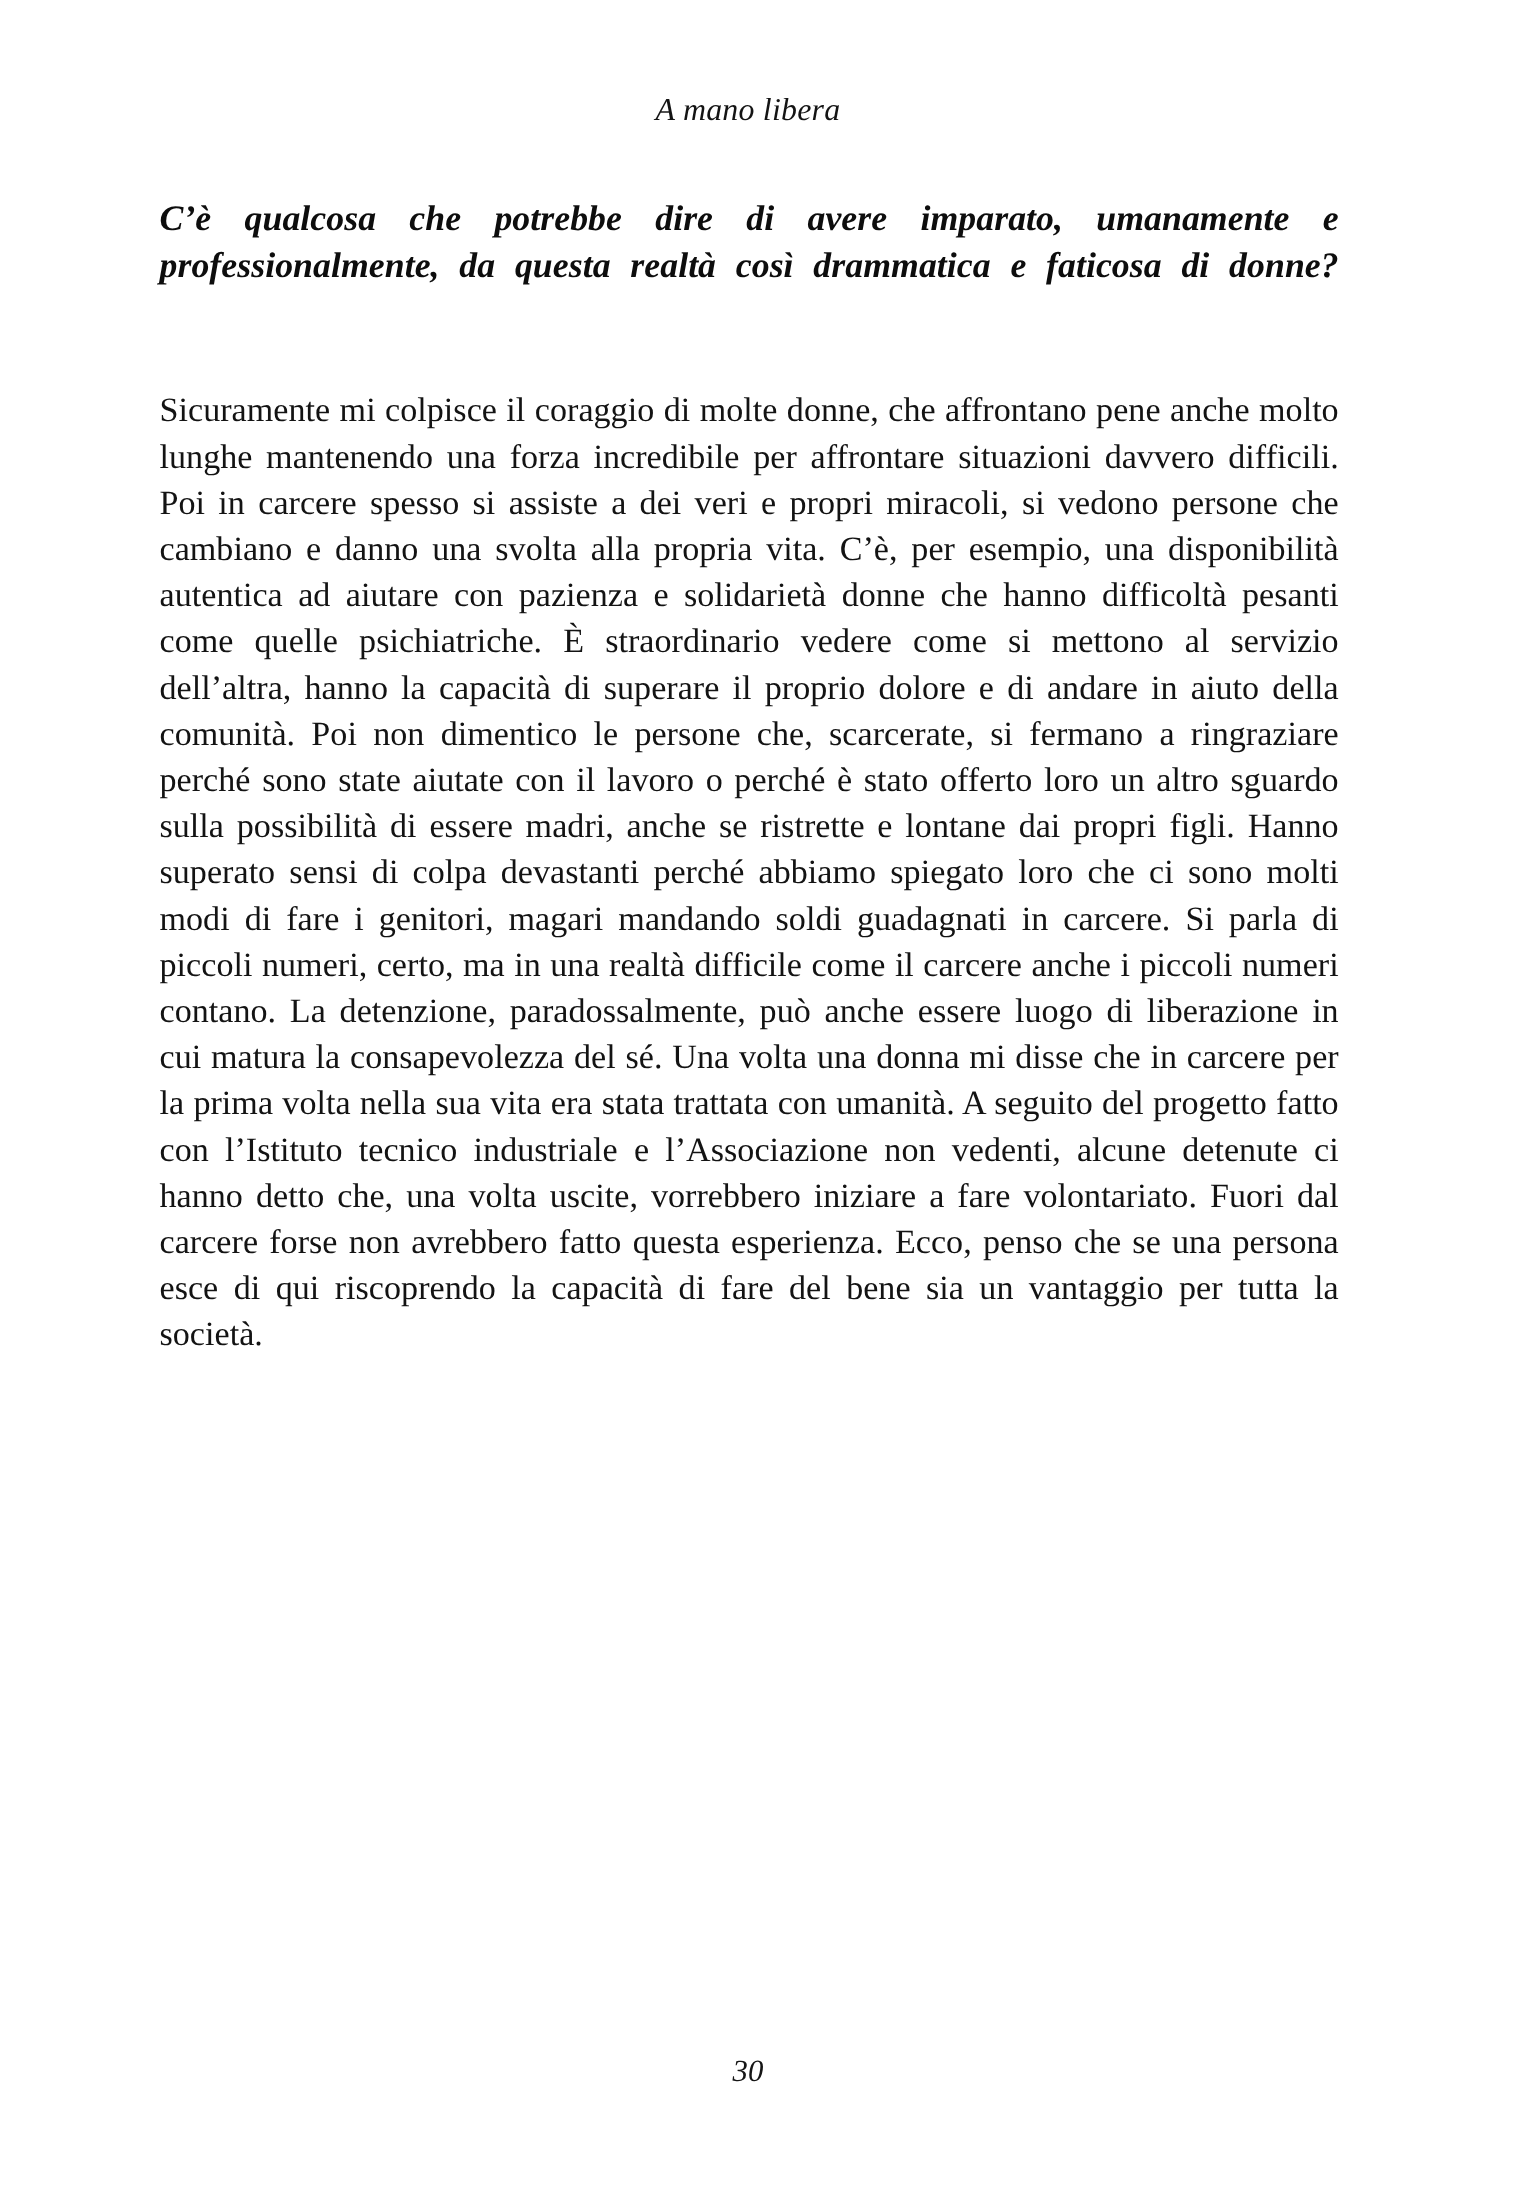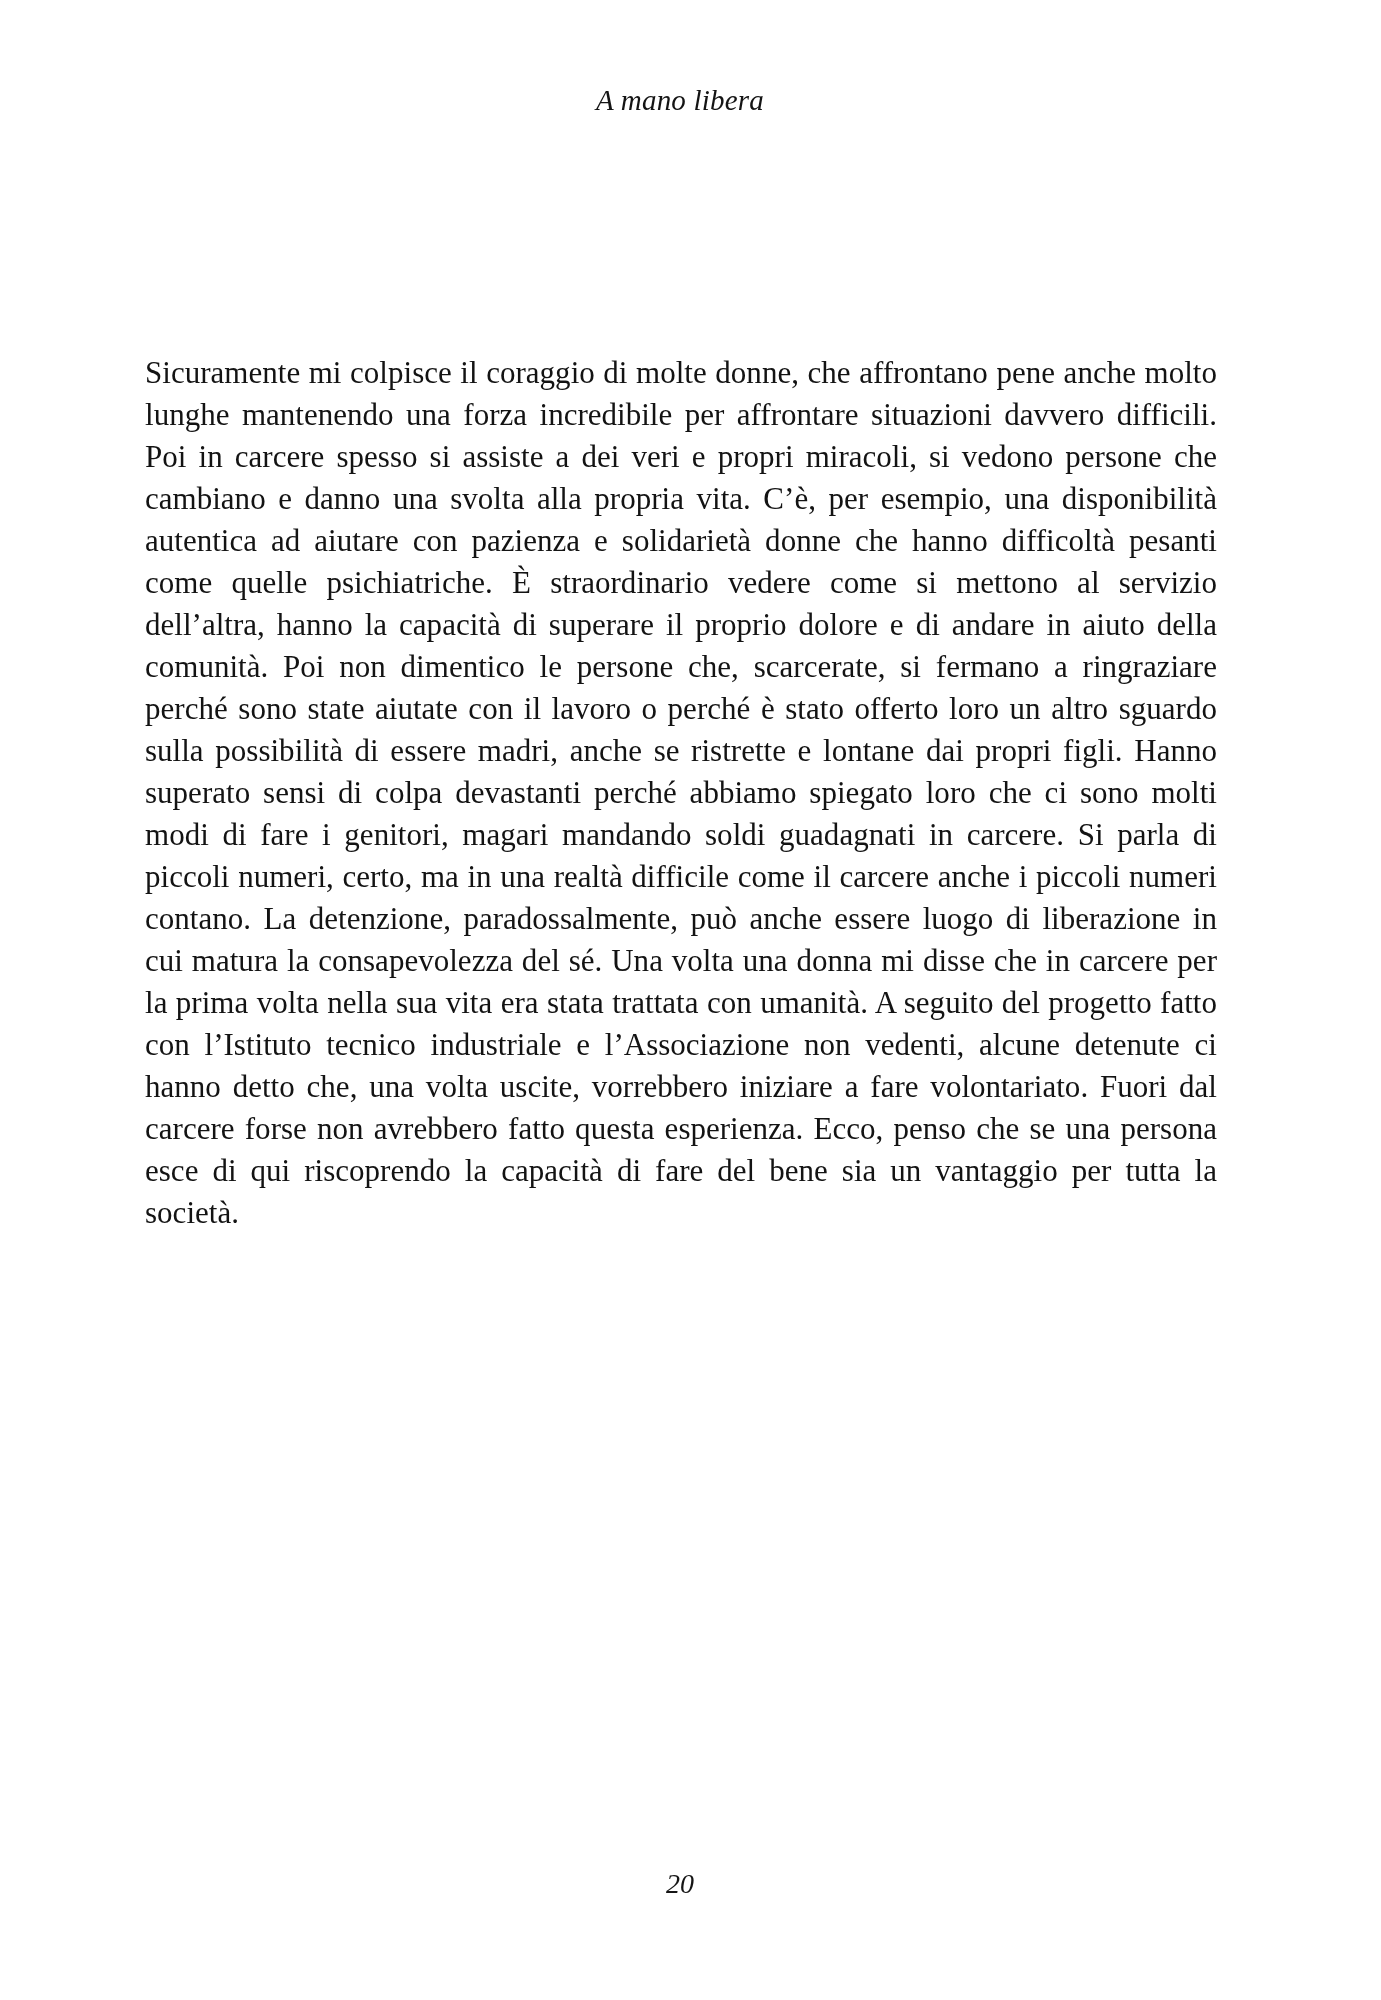--- a/index.html
+++ b/index.html
@@ -83,18 +83,19 @@
     color: #151515;
   }
 </style>
 </head>
 <body>
 
 <div class="page">
 
   <div class="running-head">A mano libera</div>
 
+  <div class="question-heading">C’è qualcosa che potrebbe dire di avere imparato, umanamente e professionalmente, da questa realtà così drammatica e faticosa di donne?</div>
 
   <div class="body-copy">Sicuramente mi colpisce il coraggio di molte donne, che affrontano pene anche molto lunghe mantenendo una forza incredibile per affrontare situazioni davvero difficili. Poi in carcere spesso si assiste a dei veri e propri miracoli, si vedono persone che cambiano e danno una svolta alla propria vita. C’è, per esempio, una disponibilità autentica ad aiutare con pazienza e solidarietà donne che hanno difficoltà pesanti come quelle psichiatriche. È straordinario vedere come si mettono al servizio dell’altra, hanno la capacità di superare il proprio dolore e di andare in aiuto della comunità. Poi non dimentico le persone che, scarcerate, si fermano a ringraziare perché sono state aiutate con il lavoro o perché è stato offerto loro un altro sguardo sulla possibilità di essere madri, anche se ristrette e lontane dai propri figli. Hanno superato sensi di colpa devastanti perché abbiamo spiegato loro che ci sono molti modi di fare i genitori, magari mandando soldi guadagnati in carcere. Si parla di piccoli numeri, certo, ma in una realtà difficile come il carcere anche i piccoli numeri contano. La detenzione, paradossalmente, può anche essere luogo di liberazione in cui matura la consapevolezza del sé. Una volta una donna mi disse che in carcere per la prima volta nella sua vita era stata trattata con umanità. A seguito del progetto fatto con l’Istituto tecnico industriale e l’Associazione non vedenti, alcune detenute ci hanno detto che, una volta uscite, vorrebbero iniziare a fare volontariato. Fuori dal carcere forse non avrebbero fatto questa esperienza. Ecco, penso che se una persona esce di qui riscoprendo la capacità di fare del bene sia un vantaggio per tutta la società.</div>
 
-  <div class="folio">20</div>
+  <div class="folio">30</div>
 
 </div>
 
 </body></html>

